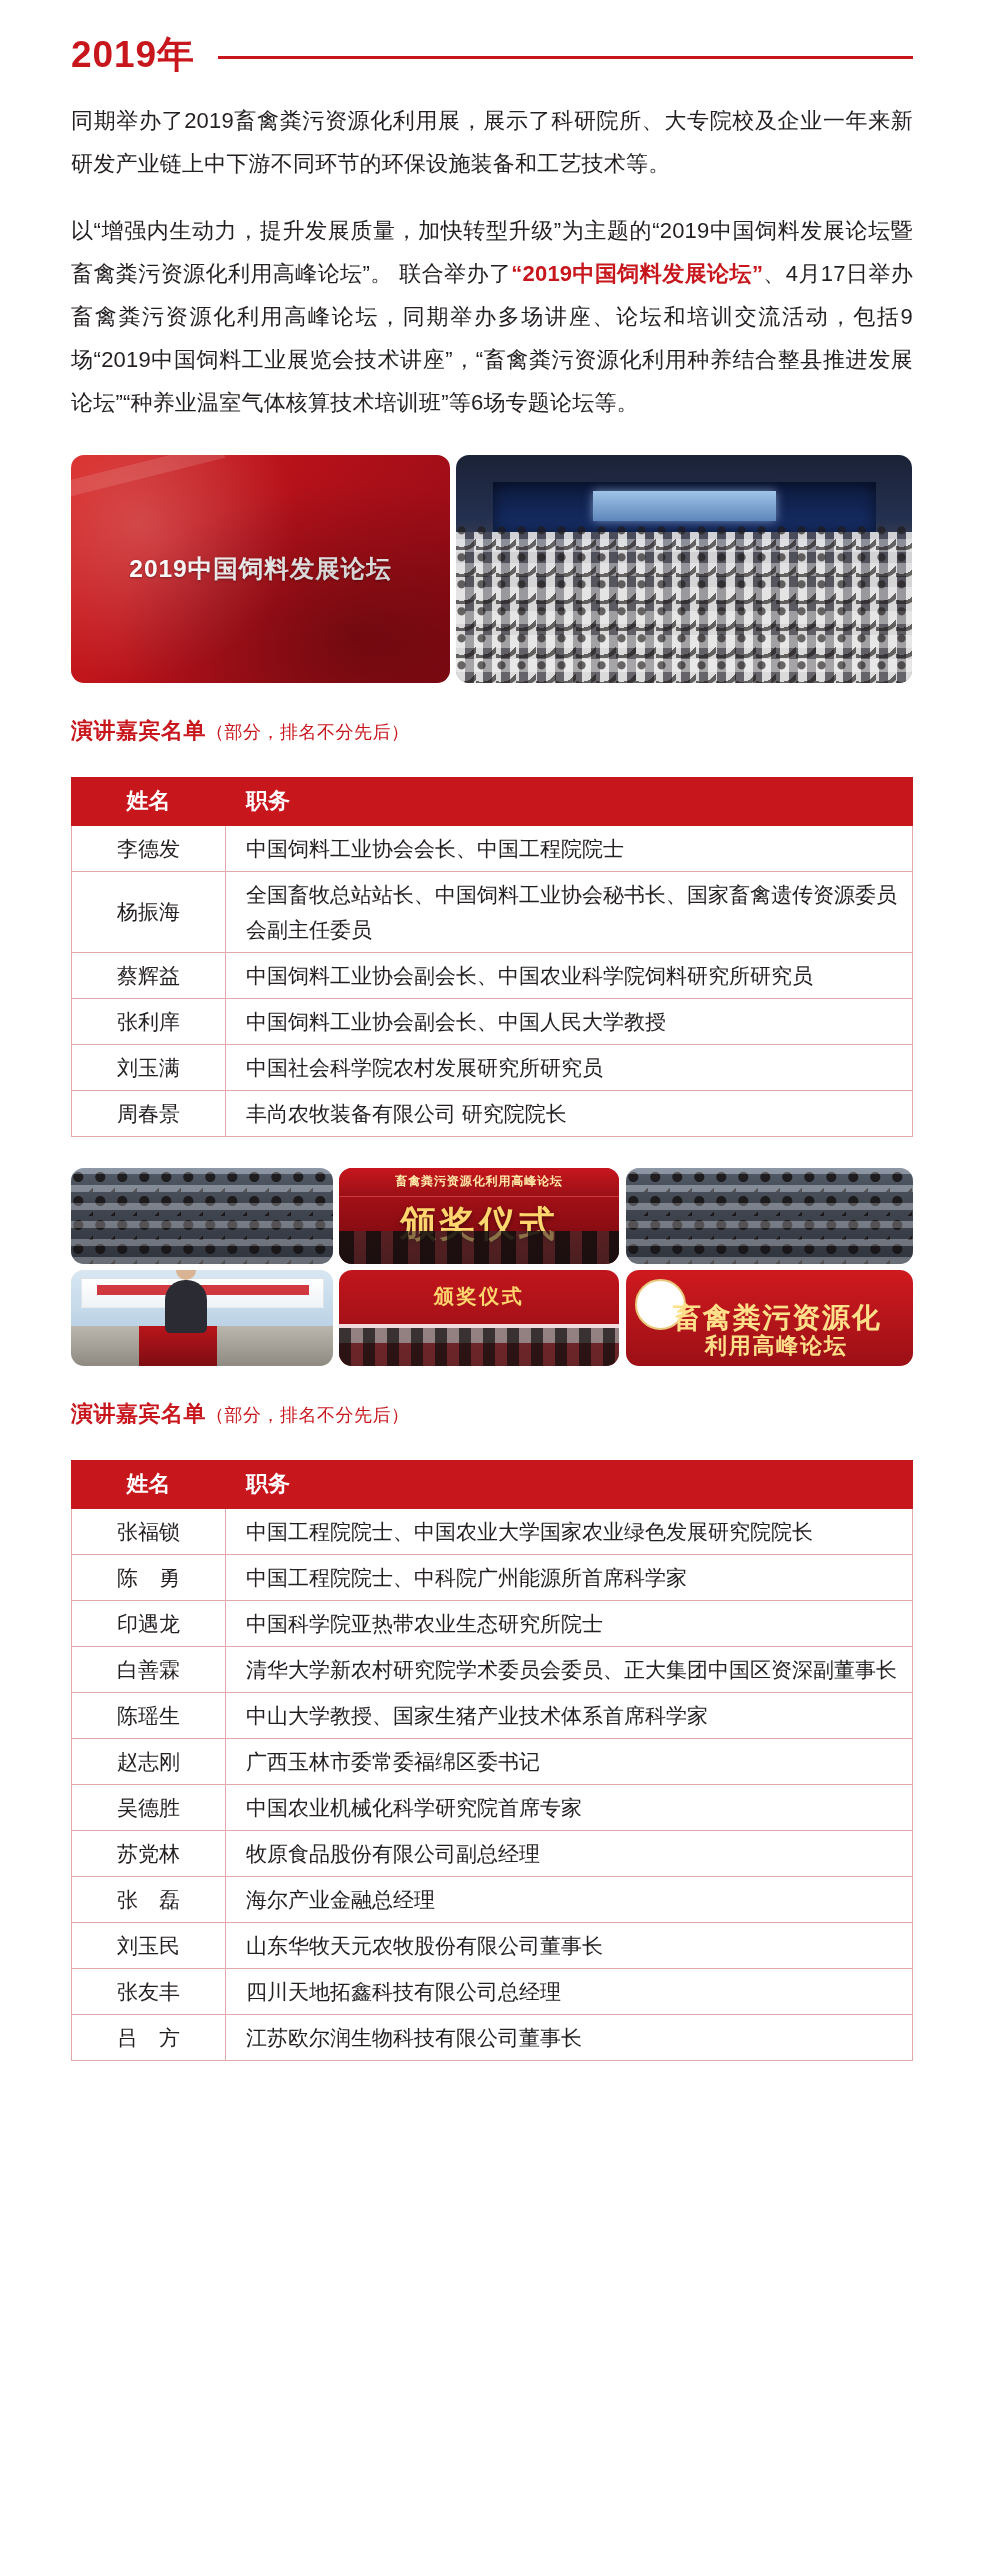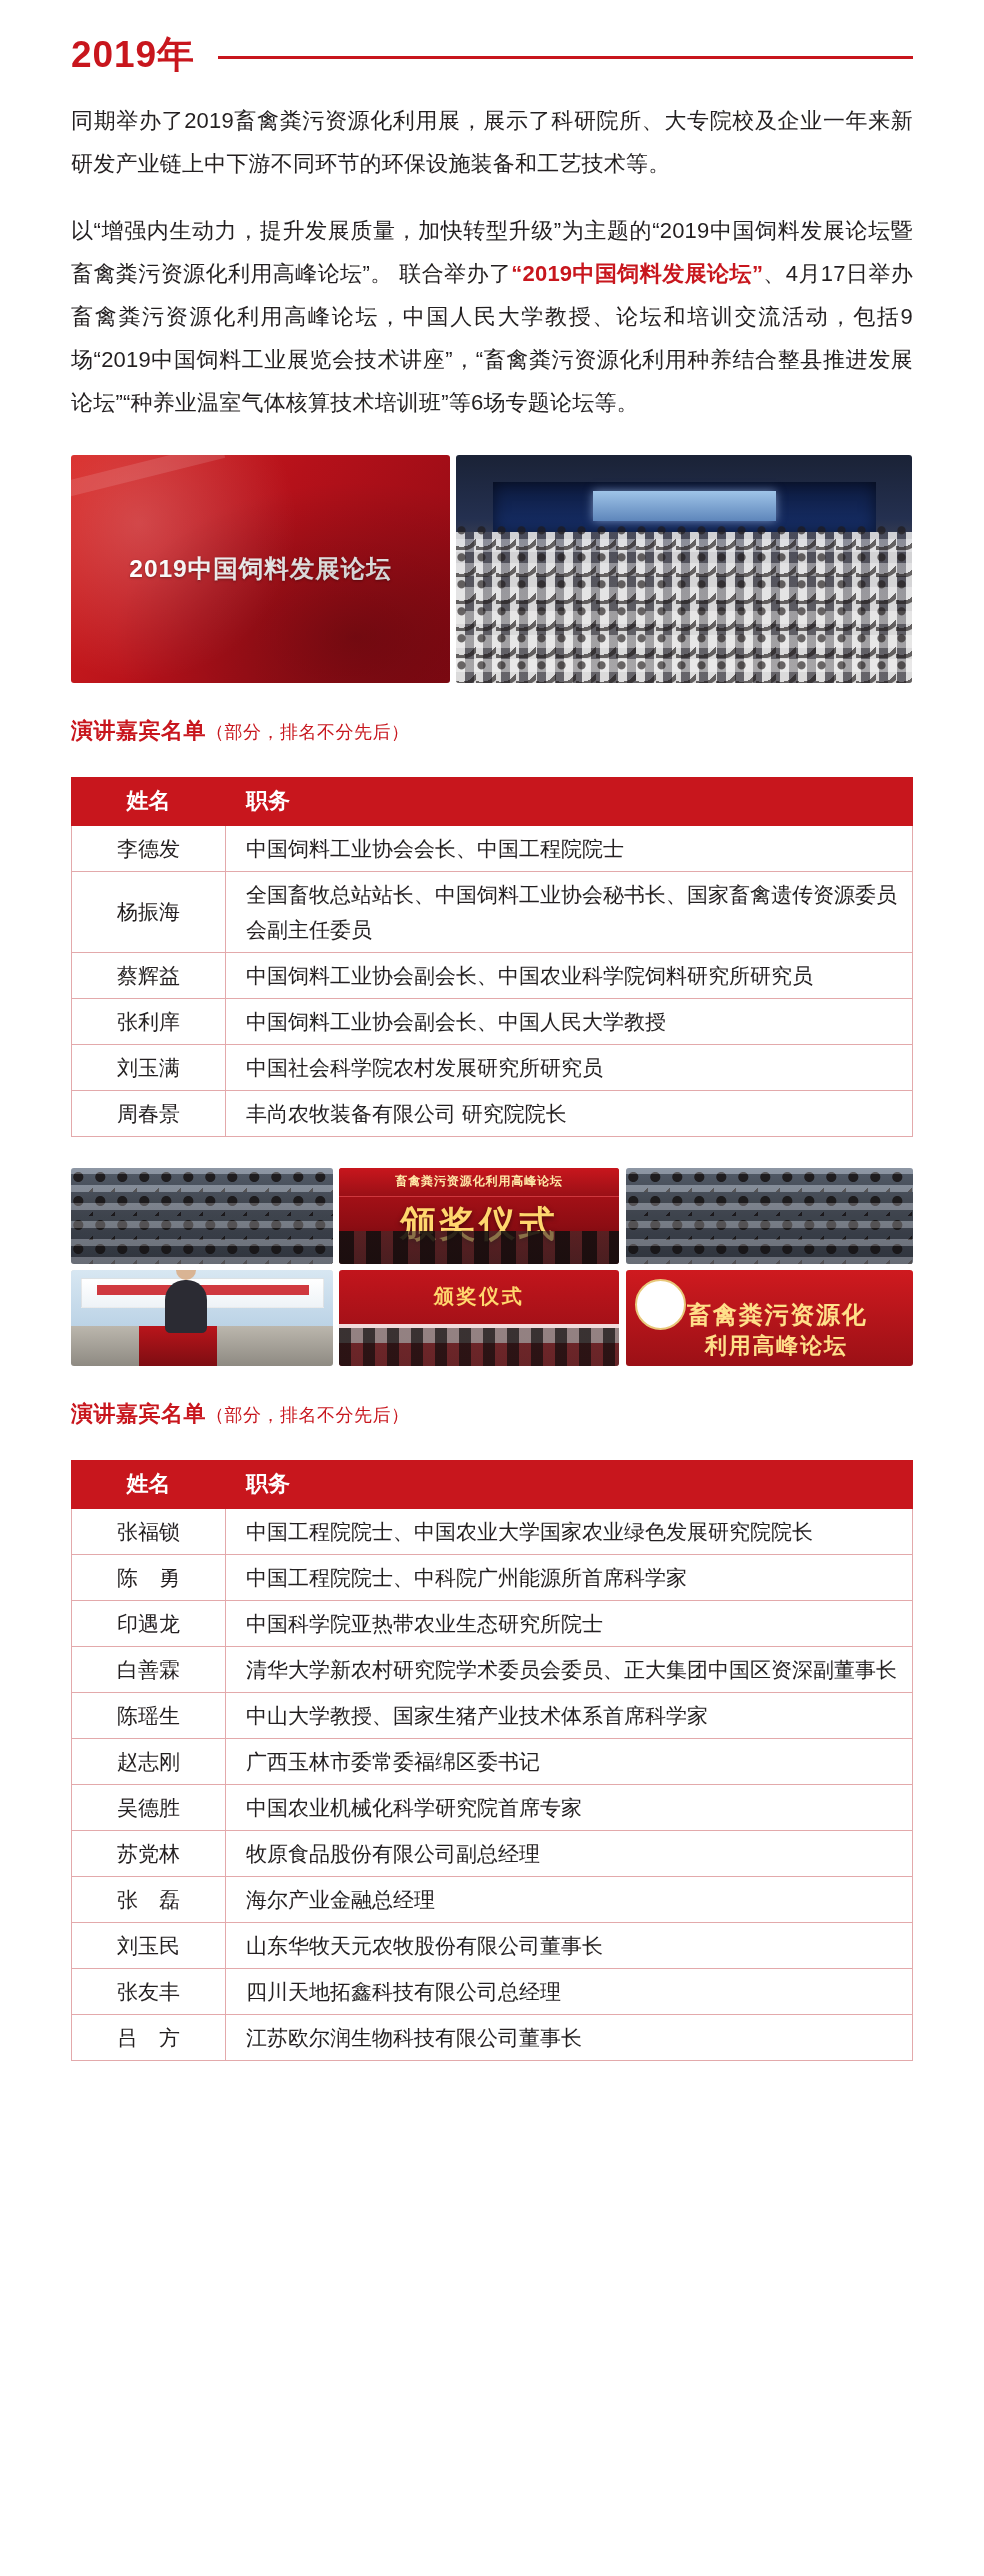--- a/index.html
+++ b/index.html
@@ -55,21 +55,21 @@
   }
   
   .photo-row {
     display: flex;
     gap: 6.4px;
     margin: 31px 0 0 0;
   }
   .photo {
     position: relative;
     overflow: hidden;
-    border-radius: 3px;
+    border-radius: 13px;
   }
   .banner-red {
     background:
       radial-gradient(circle at 18% 30%, rgba(255,255,255,0.20), rgba(255,255,255,0) 45%),
       linear-gradient(125deg, #d8221f 0%, #b5111a 45%, #8e0a14 100%);
     display: flex;
     align-items: center;
     justify-content: center;
   }
   .banner-red .banner-text {
@@ -250,21 +250,21 @@
     width: 47px; height: 47px;
     border-radius: 50%;
     background: #ffffff;
     border: 2.7px solid #e8c87a;
   }
   .emblem .title {
     position: absolute; left: 16px; right: 0; top: 30%;
     text-align: center;
     color: #ffe08a;
     font-weight: bold;
-    font-size: 24px;
+    font-size: 28px;
     letter-spacing: 1.8px;
   }
   .emblem .sub {
     position: absolute; left: 14px; right: 0; top: 64%;
     text-align: center;
     color: #ffffff;
     font-size: 11px;
     letter-spacing: 0.9px;
     font-family: Liberation Serif, serif;
   }
@@ -330,21 +330,21 @@
   <div class="year-head">
     <div class="year-text">2019年</div>
     <div class="year-rule"></div>
   </div>
 
   <p class="body">
     <span>同期举办了2019畜禽粪污资源化利用展，展示了科研院所、大专院校及企业一年来新研发产业链上中下游不同环节的环保设施装备和工艺技术等。</span>
   </p>
 
   <p class="body">
-    <span>以“增强内生动力，提升发展质量，加快转型升级”为主题的“2019中国饲料发展论坛暨畜禽粪污资源化利用高峰论坛”。 联合举办了</span><span class="hl">“2019中国饲料发展论坛”</span><span>、4月17日举办畜禽粪污资源化利用高峰论坛，中国人民大学教授、论坛和培训交流活动，包括9场“2019中国饲料工业展览会技术讲座”，“畜禽粪污资源化利用种养结合整县推进发展论坛”“种养业温室气体核算技术培训班”等6场专题论坛等。</span>
+    <span>以“增强内生动力，提升发展质量，加快转型升级”为主题的“2019中国饲料发展论坛暨畜禽粪污资源化利用高峰论坛”。 联合举办了</span><span class="hl">“2019中国饲料发展论坛”</span><span>、4月17日举办畜禽粪污资源化利用高峰论坛，同期举办多场讲座、论坛和培训交流活动，包括9场“2019中国饲料工业展览会技术讲座”，“畜禽粪污资源化利用种养结合整县推进发展论坛”“种养业温室气体核算技术培训班”等6场专题论坛等。</span>
   </p>
 
   <div class="photo-row">
     <div class="photo banner-red" style="width:379px;height:228px;">
       <div class="ribbon"></div>
       <div class="banner-text" style="font-size:24.6px;">2019中国饲料发展论坛</div>
     </div>
     <div class="photo hall" style="width:456px;height:228px;">
       <div class="stage"></div>
       <div class="screen"></div>

